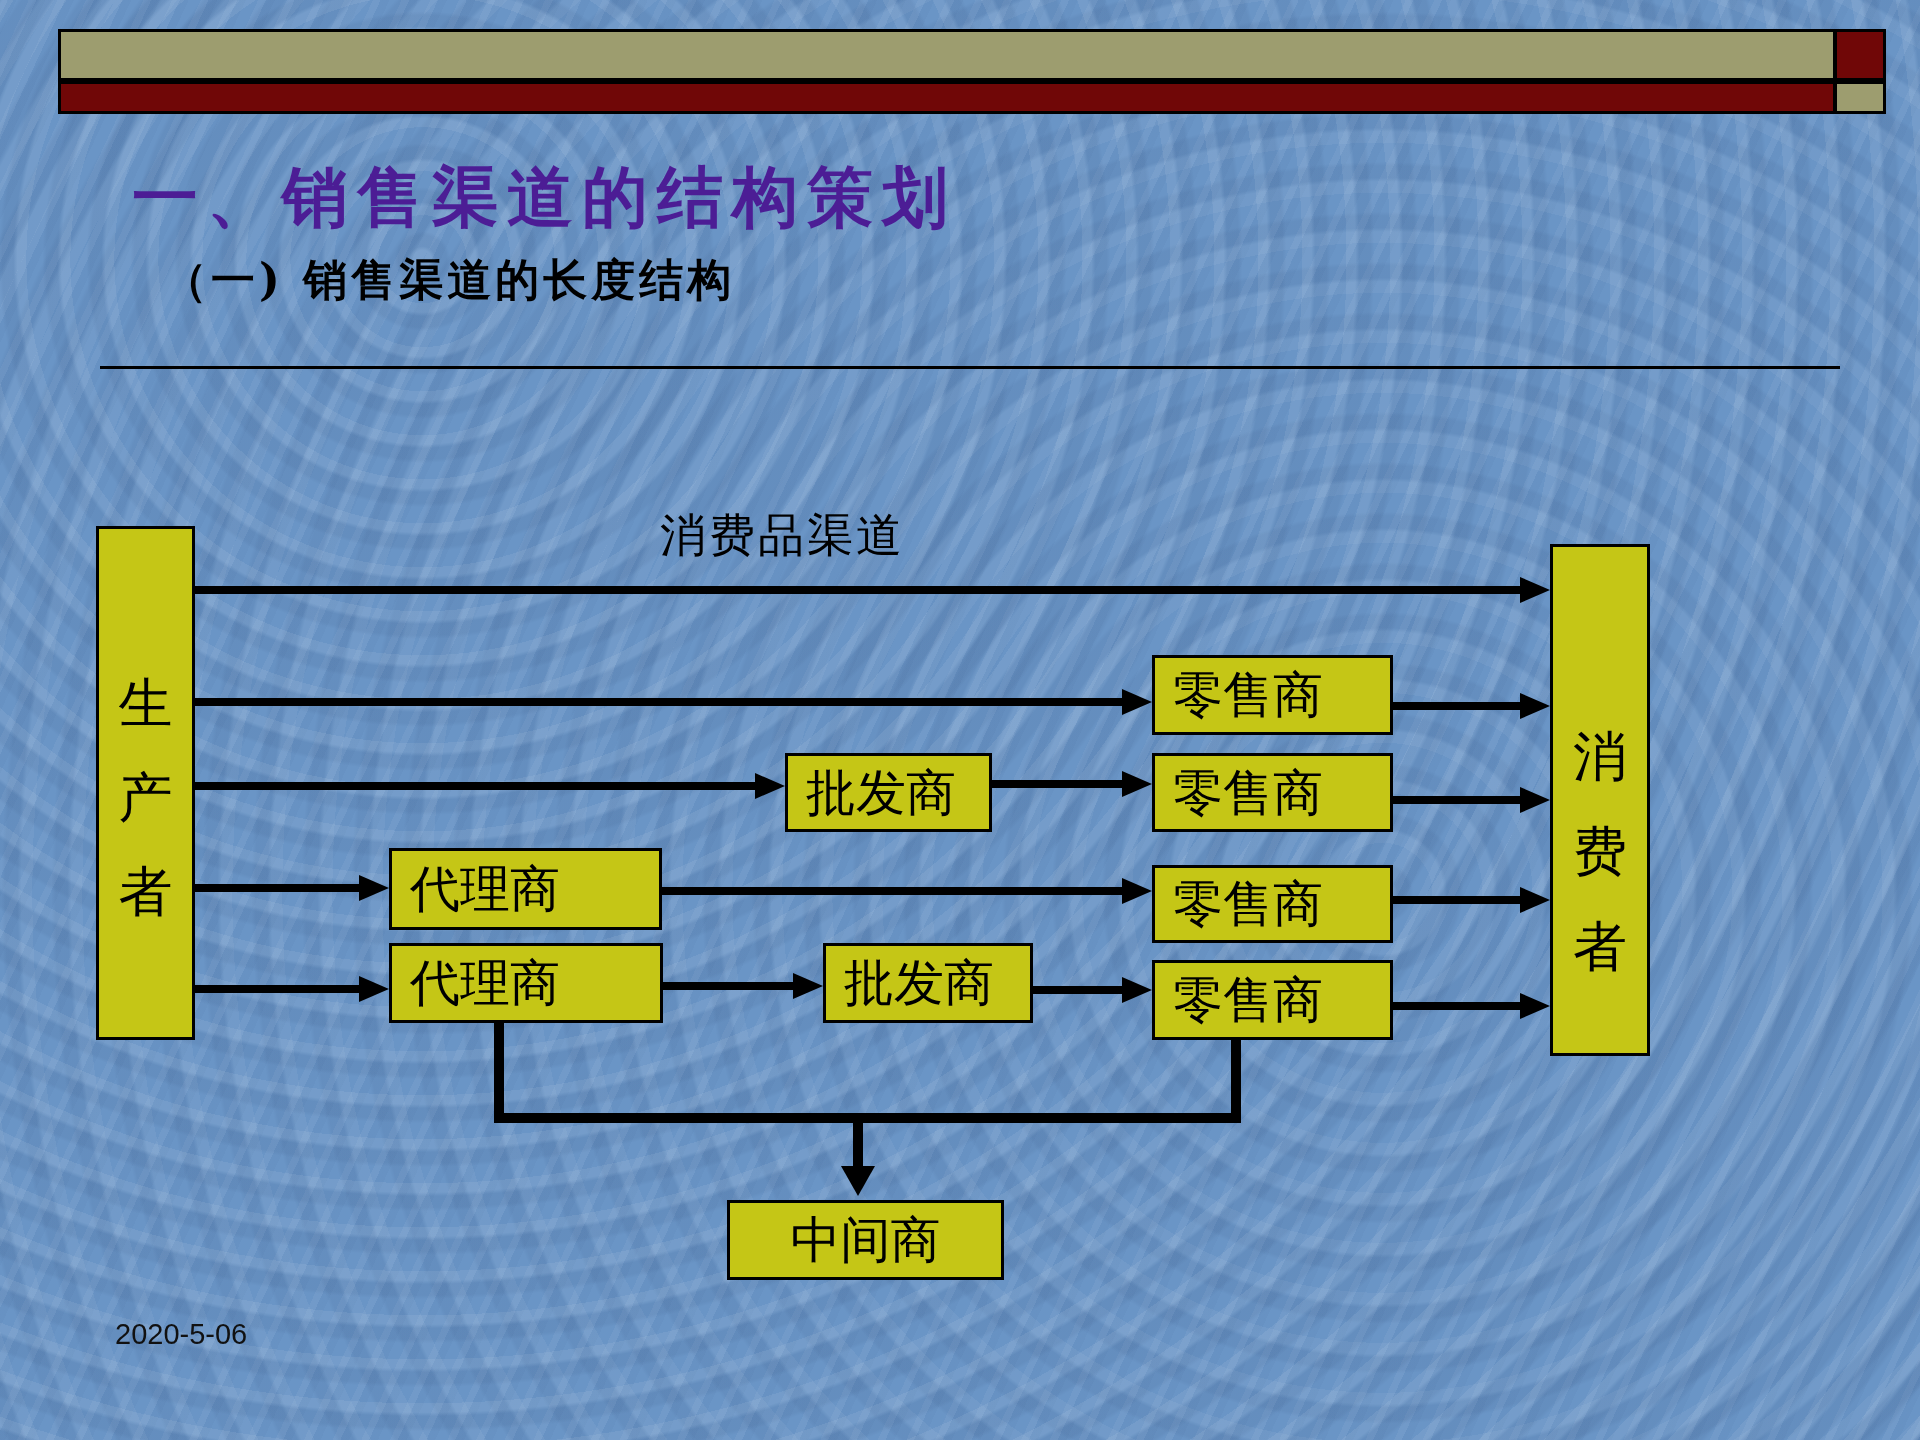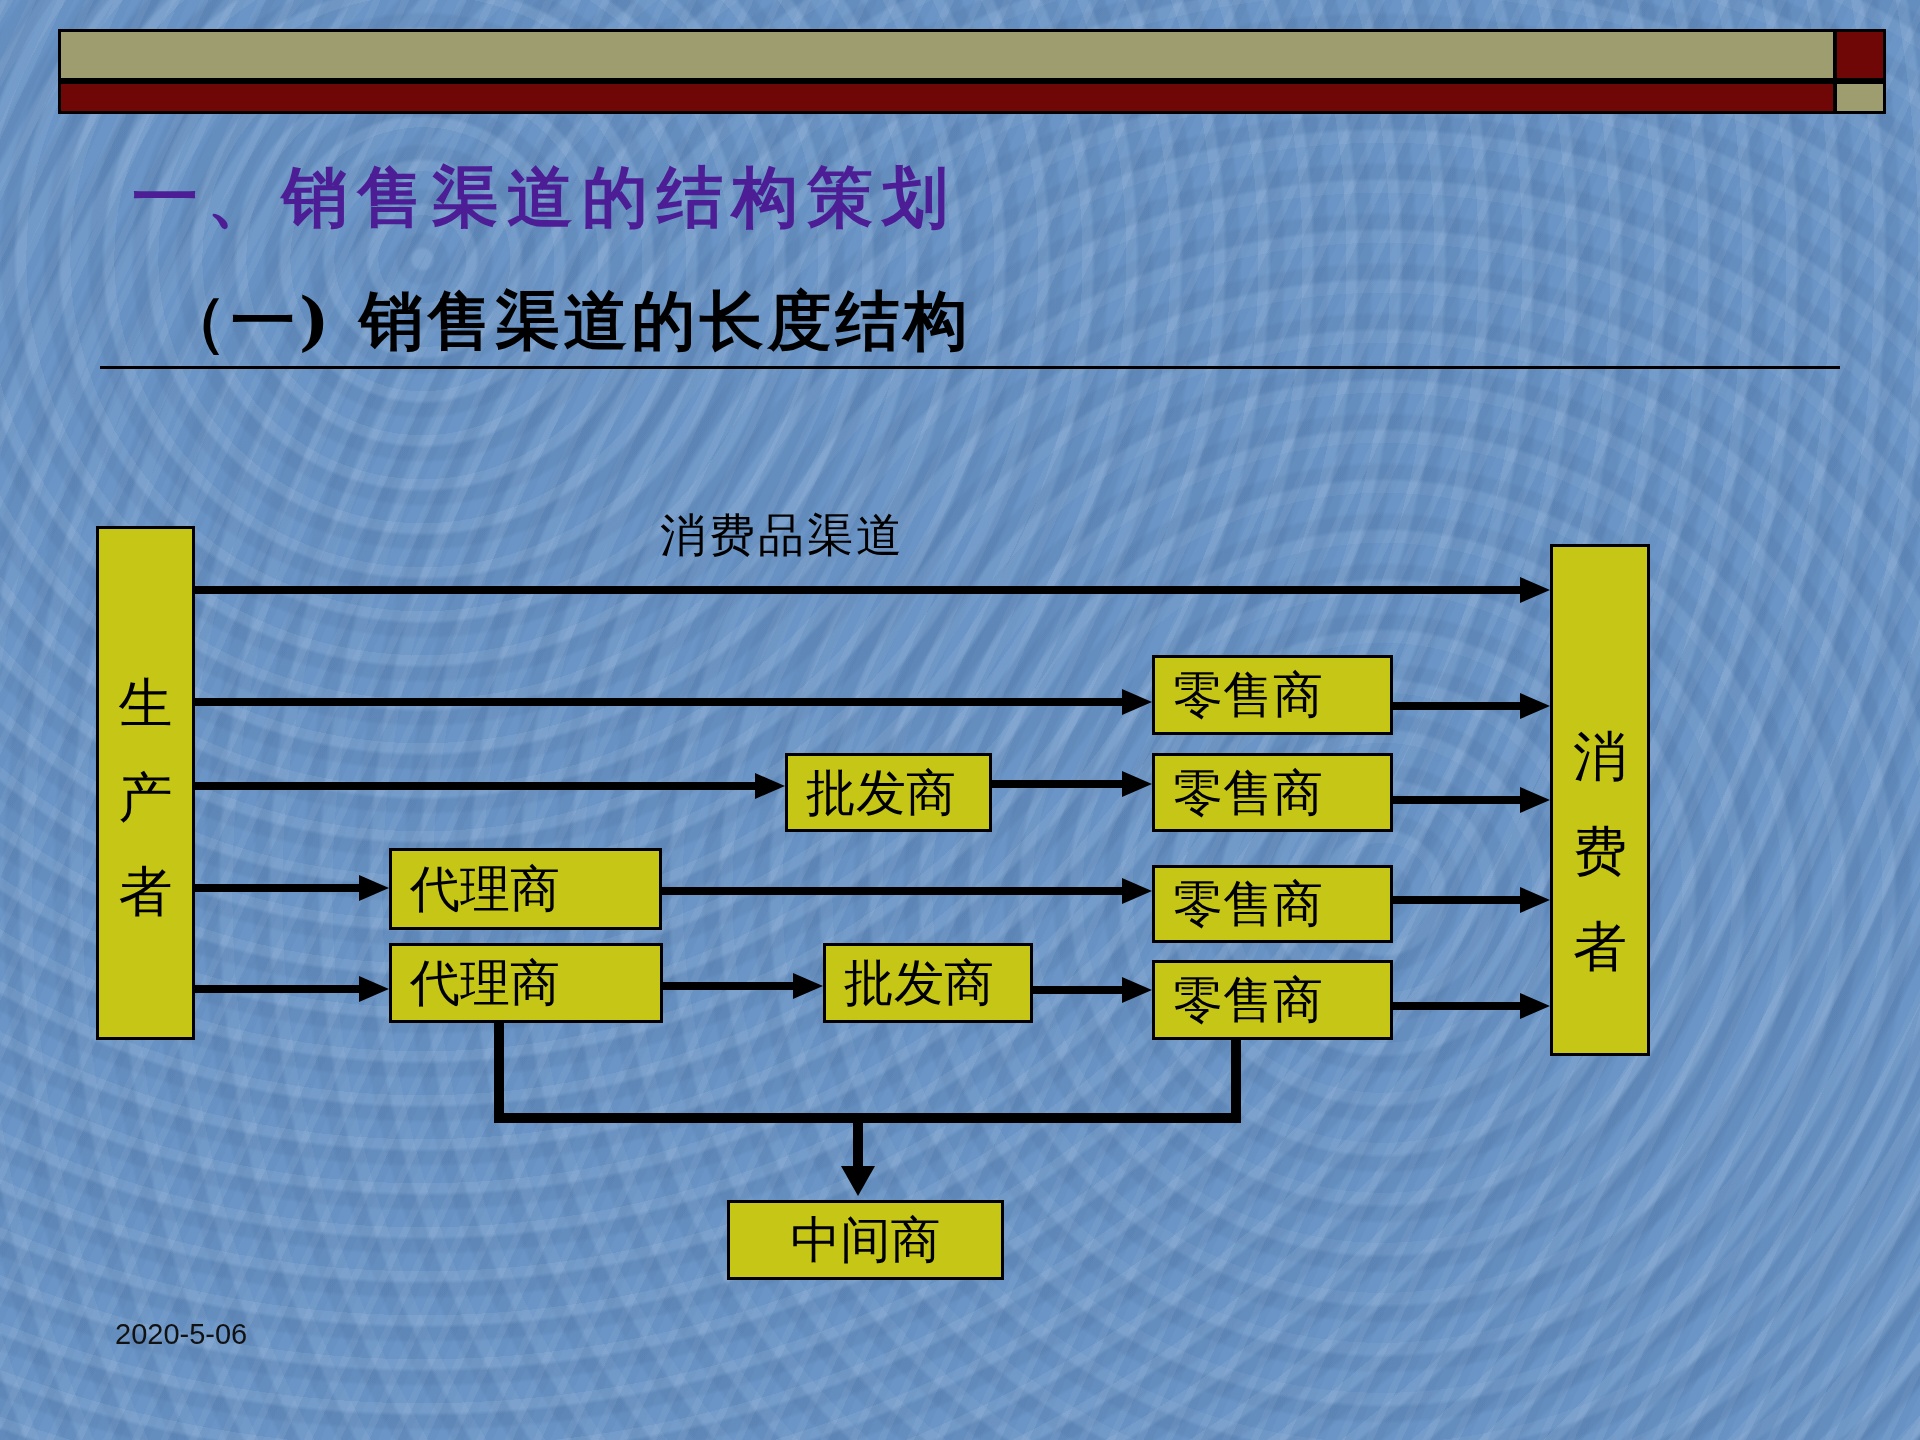--- a/index.html
+++ b/index.html
@@ -16,22 +16,22 @@
   .bar-frame{position:absolute;background:#000;}
   .bar-frame .fill{position:absolute;}
   
   .title{
     position:absolute;left:132px;top:124px;
     font-size:66px;font-weight:700;color:#4c1d95;letter-spacing:9px;line-height:1.1;
     white-space:nowrap;
     margin-top:37px;
   }
   .subtitle{
-    position:absolute;left:163px;top:286px;
-    font-size:64px;font-weight:700;color:#000;letter-spacing:4px;line-height:1.1;
+    position:absolute;left:163px;top:256px;
+    font-size:44px;font-weight:700;color:#000;letter-spacing:4px;line-height:1.1;
     white-space:nowrap;
   }
   .divider{position:absolute;left:100px;top:366px;width:1740px;height:3px;background:#000;}
   .channel-label{
     position:absolute;left:660px;top:505px;
     font-size:46px;color:#000;letter-spacing:3px;white-space:nowrap;text-align:center;
   }
   
   .node{
     position:absolute;background:#c5c616;border:3px solid #000;box-sizing:border-box;

